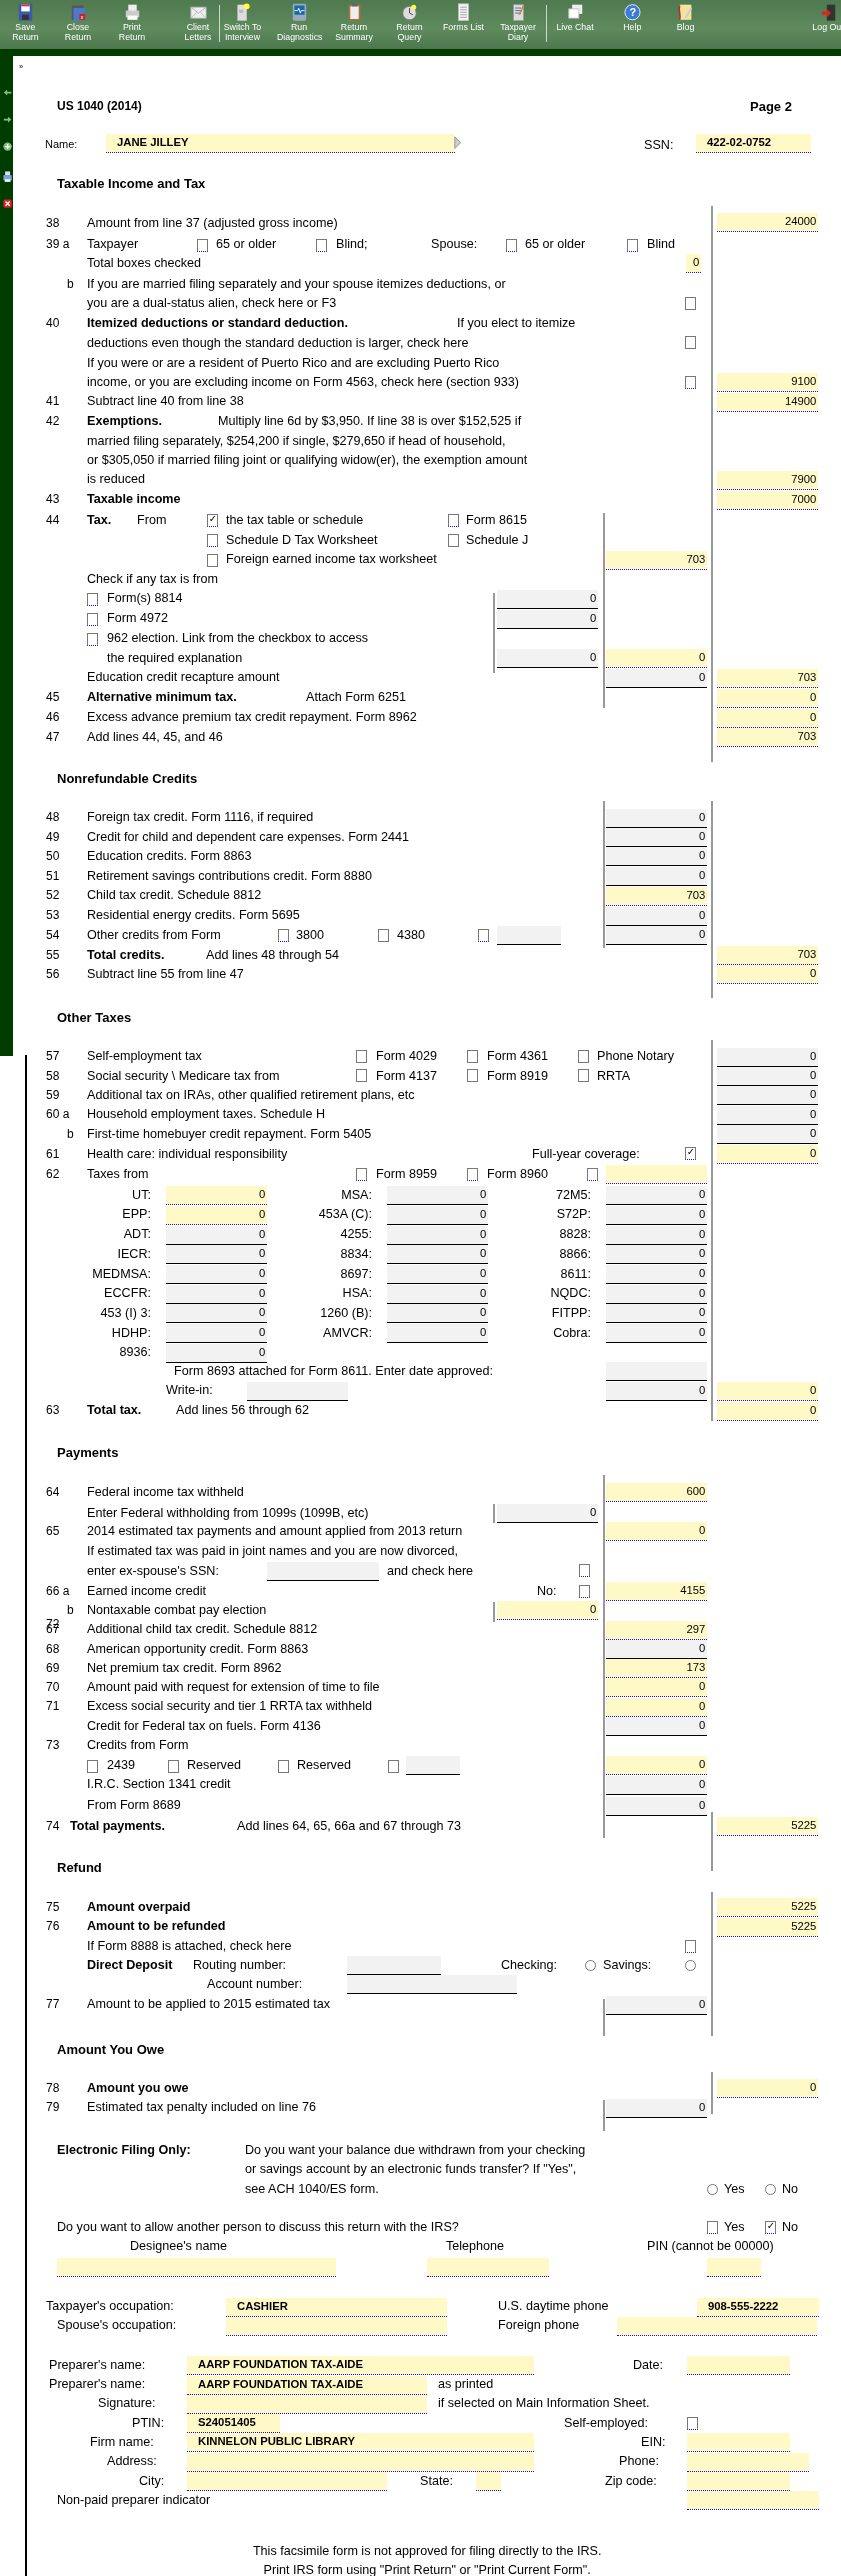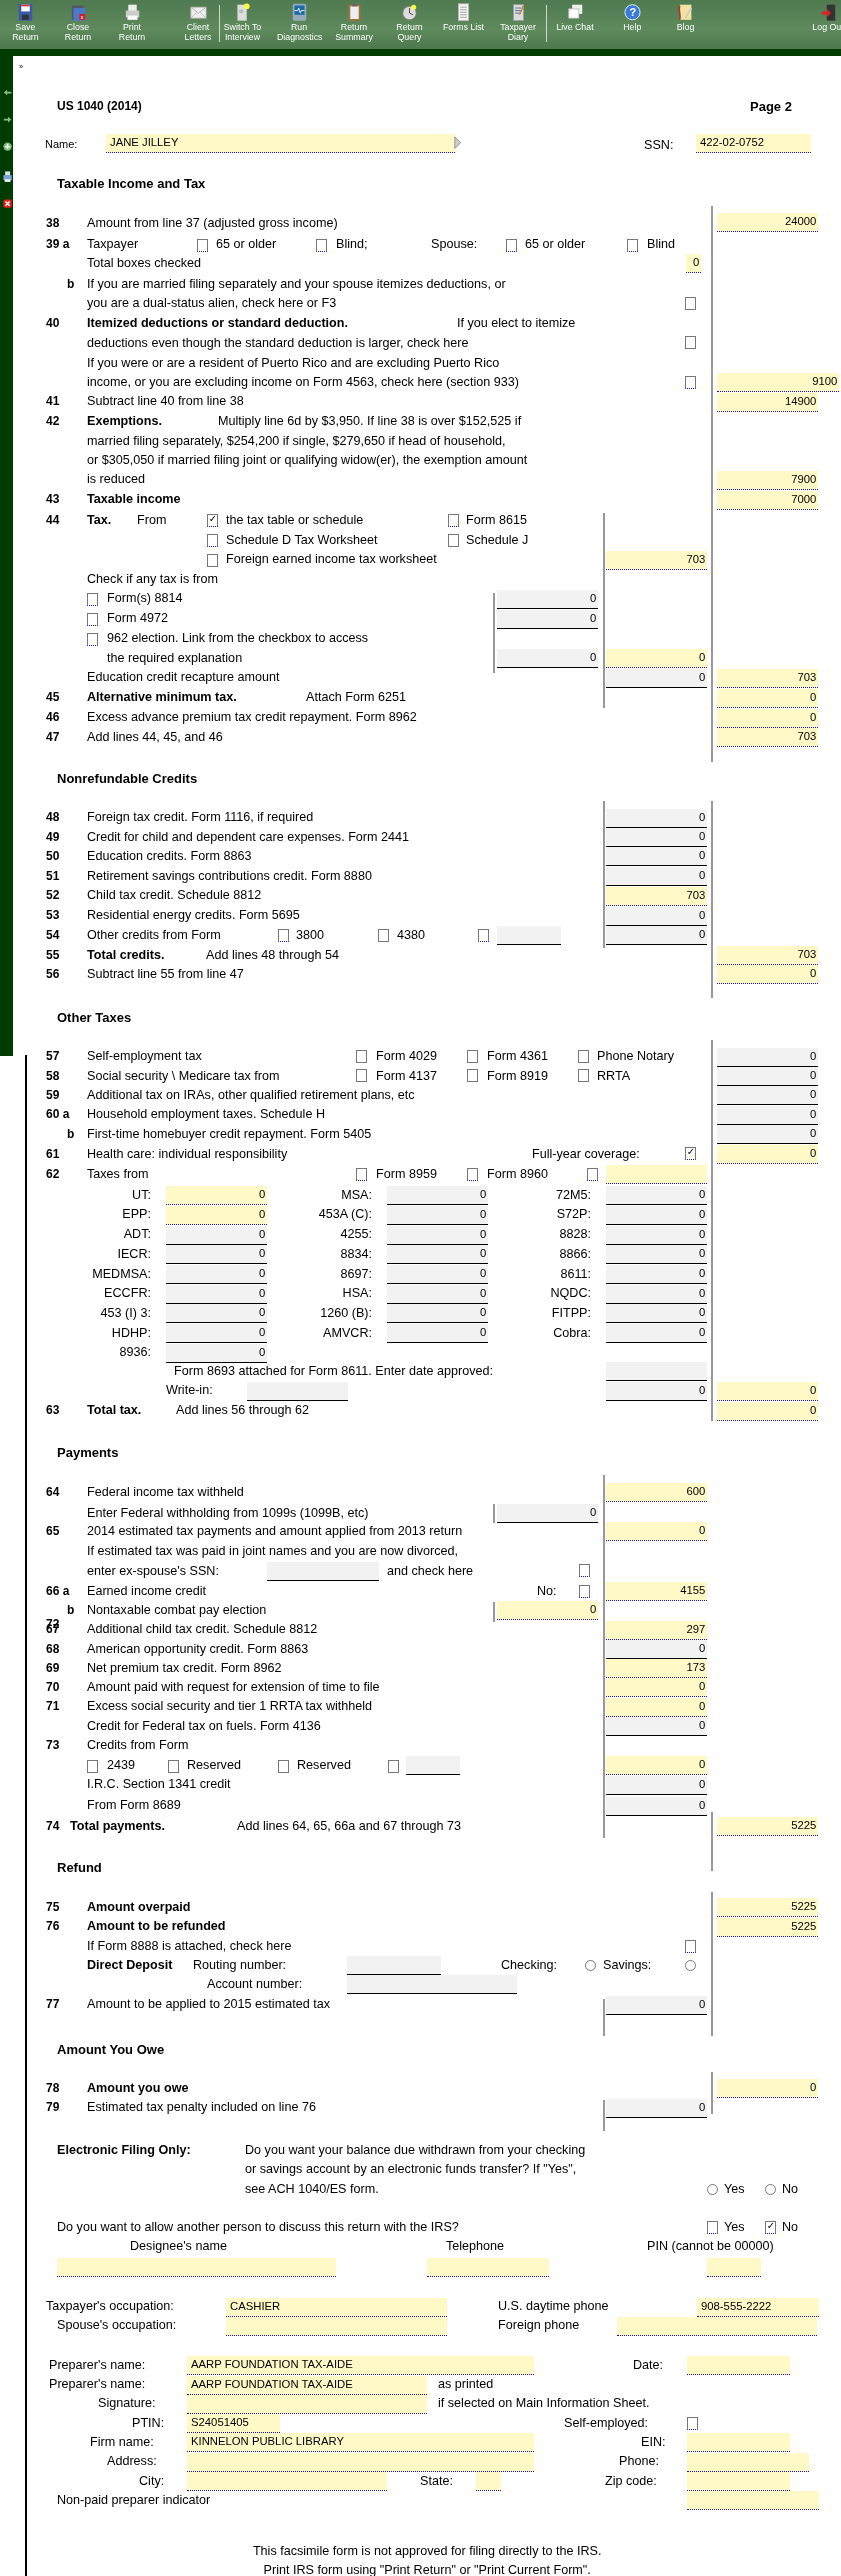--- a/index.html
+++ b/index.html
@@ -9,25 +9,25 @@
   .tb-btn { position: absolute; top: 2.5px; text-align: center; color: #fff; font-size: 8.8px; line-height: 10px; cursor: pointer; }
   .tb-btn .ic { display: block; margin: 0 auto 0.8px auto; width: 17px; height: 18.5px; }
   .tb-sep { position: absolute; top: 5px; width: 0.8px; height: 37px; background: #e8f0e8; opacity: .8; }
   .darkband { position: absolute; left: 0; top: 49px; width: 841px; height: 6.7px; background: #003c00; }
   .sidebar { position: absolute; left: 0; top: 49px; width: 13.4px; height: 1007px; background: #003c00; }
   .sb-ic { position: absolute; left: 2.5px; width: 9.2px; height: 9.2px; cursor: pointer; }
   .expander { position: absolute; left: 16px; top: 61px; width: 10px; height: 11.7px; background: #fff; font-size: 7.5px; line-height: 11.7px; text-align: center; border-radius: 0 2.5px 2.5px 0; cursor: pointer; }
   .pageborder { position: absolute; left: 25px; top: 1055px; width: 1.7px; height: 1521px; background: #000; }
   .abs { position: absolute; white-space: nowrap; }
   .b { font-weight: bold; }
-  .ln { position: absolute; font-weight: bold; font-size: 12px; }
+  .ln { position: absolute; font-weight: normal; font-size: 12px; }
   .sec { position: absolute; font-weight: bold; font-size: 13px; }
   .t { position: absolute; white-space: nowrap; font-size: 12.6px; }
   .fy { position: absolute; height: 18.5px; background: #fff9c8; border-bottom: 1.7px dotted #1010e0; text-align: right; padding-right: 1.7px; font-size: 11.3px; line-height: 17.6px; cursor: text; }
-  .fyl { text-align: left; padding-left: 4px; }
+  .fyl { text-align: left; padding-left: 11px; font-weight: bold; }
   .fg { position: absolute; height: 18.5px; background: #f2f2f2; border-bottom: 1.7px solid #000; text-align: right; padding-right: 1.7px; font-size: 11.3px; line-height: 17.6px; cursor: text; }
   .cb { position: absolute; width: 11px; height: 13.4px; border: 1.3px solid #777; background: #fff; cursor: pointer; }
   .cb.lnk { border-bottom: 1.7px dotted #1010e0; }
   .cb.chk::after { content: "\2713"; position: absolute; left: 0.8px; top: -1.7px; font-size: 10px; color: #000; }
   .rad { position: absolute; width: 11px; height: 11px; border: 1.3px solid #777; border-radius: 50%; background: #fff; cursor: pointer; }
   .vline { position: absolute; width: 1.7px; background: #999; }
 </style>
 </head>
 <body>
 
@@ -209,21 +209,21 @@
 <div class="cb" style="left:685px;top:297px"></div>
 
 <div class="ln" style="left:46px;top:316px">40</div>
 <div class="t b" style="left:87px;top:316px">Itemized deductions or standard deduction.</div>
 <div class="t" style="left:457px;top:316px">If you elect to itemize</div>
 <div class="t" style="left:87px;top:336px">deductions even though the standard deduction is larger,  check here</div>
 <div class="cb" style="left:685px;top:336px"></div>
 <div class="t" style="left:87px;top:356px">If you were or are a resident of Puerto Rico and are excluding Puerto Rico</div>
 <div class="t" style="left:87px;top:375px">income,  or you are excluding income on Form 4563,  check here  (section 933)</div>
 <div class="cb lnk" style="left:685px;top:376px"></div>
-<div class="fy" style="left:717px;top:373px;width:122px">9100</div>
+<div class="fy" style="left:717px;top:373px;width:101px">9100</div>
 
 <div class="ln" style="left:46px;top:394px">41</div>
 <div class="t" style="left:87px;top:394px">Subtract line 40 from line 38</div>
 <div class="fy" style="left:717px;top:393px;width:101px">14900</div>
 
 <div class="ln" style="left:46px;top:414px">42</div>
 <div class="t b" style="left:87px;top:414px">Exemptions.</div>
 <div class="t" style="left:218px;top:414px">Multiply line 6d by $3,950.  If line 38 is over $152,525 if</div>
 <div class="t" style="left:87px;top:434px">married filing separately,  $254,200 if single,  $279,650 if head of household,</div>
 <div class="t" style="left:87px;top:453px">or $305,050 if married filing joint or qualifying widow(er),  the exemption amount</div>

